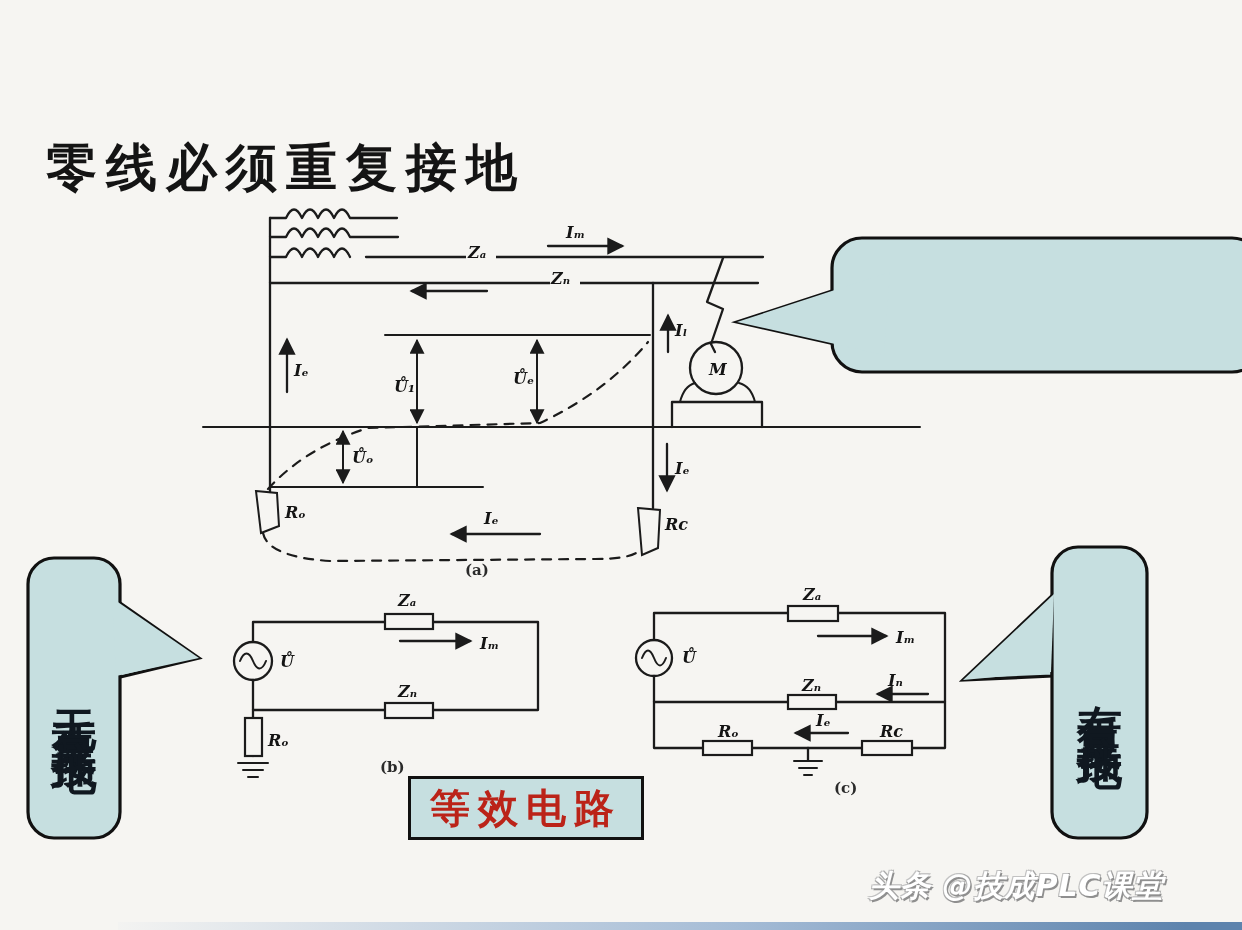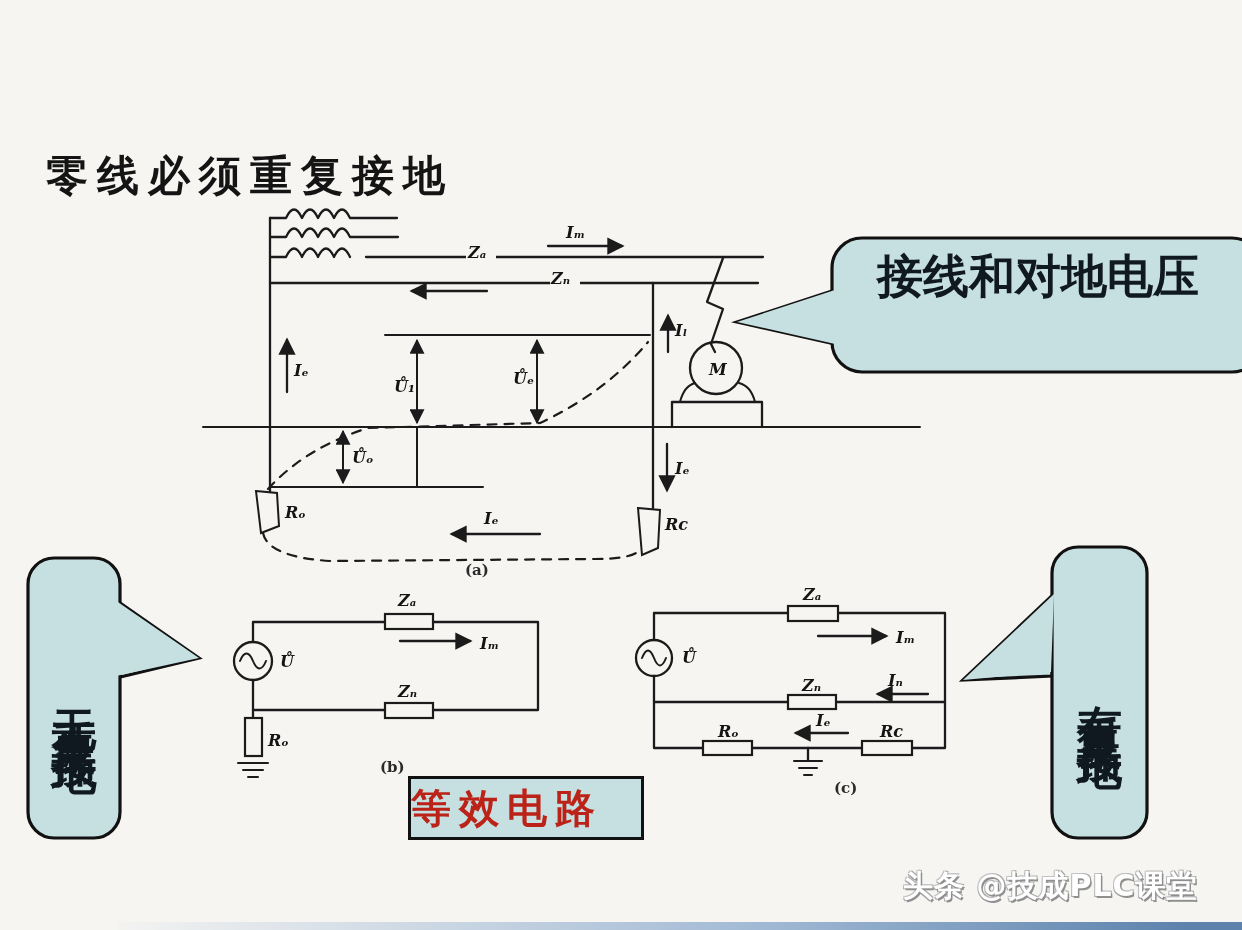--- a/index.html
+++ b/index.html
@@ -10,35 +10,35 @@
   .ln{stroke:#1b1b1b;stroke-width:2.3;fill:none;stroke-linecap:round;stroke-linejoin:round;}
   .lnth{stroke:#1b1b1b;stroke-width:2;fill:none;stroke-linecap:round;}
   .dash{stroke:#1b1b1b;stroke-width:2.2;fill:none;stroke-dasharray:9 8;stroke-linecap:round;}
   .box{fill:#f6f5f2;stroke:#1b1b1b;stroke-width:2.2;}
   .slbl{font-family:"DejaVu Serif","Liberation Serif",serif;font-style:italic;font-weight:bold;
         font-size:16px;fill:#141414;}
   .cap{font-family:"DejaVu Serif","Liberation Serif",serif;font-weight:bold;font-size:15px;fill:#2a2a2a;}
   .bubble{fill:#c6dfe0;stroke:#111;stroke-width:3.2;}
   .bubble-nofill{fill:#c6dfe0;stroke:none;}
   .htxt{position:absolute;color:#141414;}
-  #title{left:46px;top:148px;font-size:42px;letter-spacing:9px;font-weight:600;
+  #title{left:46px;top:134px;font-size:51px;letter-spacing:9px;font-weight:600;
          font-family:Liberation Sans, sans-serif;}
   .callout-text{font-family:"DejaVu Serif","Liberation Serif",serif;font-weight:bold;color:#101820;}
   #callout-tr-text{left:836px;top:246px;width:404px;text-align:center;font-size:46px;line-height:1.32;}
   .vwrap{position:absolute;display:flex;align-items:center;justify-content:center;}
   #callout-left-text{left:28px;top:560px;width:92px;height:278px;}
   #callout-right-text{left:1052px;top:549px;width:95px;height:289px;}
   .vwrap span{writing-mode:vertical-rl;font-size:45px;letter-spacing:10px;
               font-family:"DejaVu Serif","Liberation Serif",serif;font-weight:bold;color:#101820;}
   #equiv-box{left:408px;top:776px;width:230px;height:58px;background:#c6dfe0;border:3px solid #111;
-             display:flex;align-items:center;justify-content:flex-start;}
+             display:flex;align-items:center;justify-content:center;}
   #equiv-box span{font-size:40px;font-weight:bold;letter-spacing:8px;color:#bb2318;
                   font-family:"DejaVu Serif","Liberation Serif",serif;}
-  #watermark{left:903px;top:866px;font-size:30px;font-weight:bold;letter-spacing:1px;color:#ffffff;
-             text-shadow:1.5px 1.5px 0 #8f8f8f,-1px -1px 0 #c2c2c2,1px -1px 0 #a8a8a8,-1px 1px 0 #a8a8a8;}
+  #watermark{left:869px;top:866px;font-size:30px;font-weight:bold;letter-spacing:1px;color:#ffffff;
+             text-shadow:1.5px 1.5px 0 #8f8f8f,-1px -1px 0 #c2c2c2,1px -1px 0 #a8a8a8,-1px 1px 0 #a8a8a8;font-style:italic;}
   #bottom-bar{position:absolute;left:118px;right:0;bottom:0;height:8px;
               background:linear-gradient(to right,rgba(185,205,228,0.05),#a5bcd6 55%,#5d83ad 95%);}
 </style>
 </head>
 <body>
 
 <div id="slide">
 
   <svg width="1242" height="930" viewBox="0 0 1242 930">
     <defs>
@@ -173,21 +173,20 @@
         <line class="lnth" x1="799" y1="768" x2="817" y2="768"></line>
         <line class="lnth" x1="804" y1="775" x2="812" y2="775"></line>
       </g>
       <text class="cap" x="834" y="793">(c)</text>
     </g>
   </svg>
 
   <div id="title" class="htxt">零线必须重复接地</div>
 
   <div id="callout-tr-text" class="htxt callout-text">
-    <div>接线和对地电压</div>
   </div>
 
   <div id="callout-left-text" class="vwrap">
     <span>无重复接地</span>
   </div>
 
   <div id="callout-right-text" class="vwrap">
     <span>有重复接地</span>
   </div>
 

